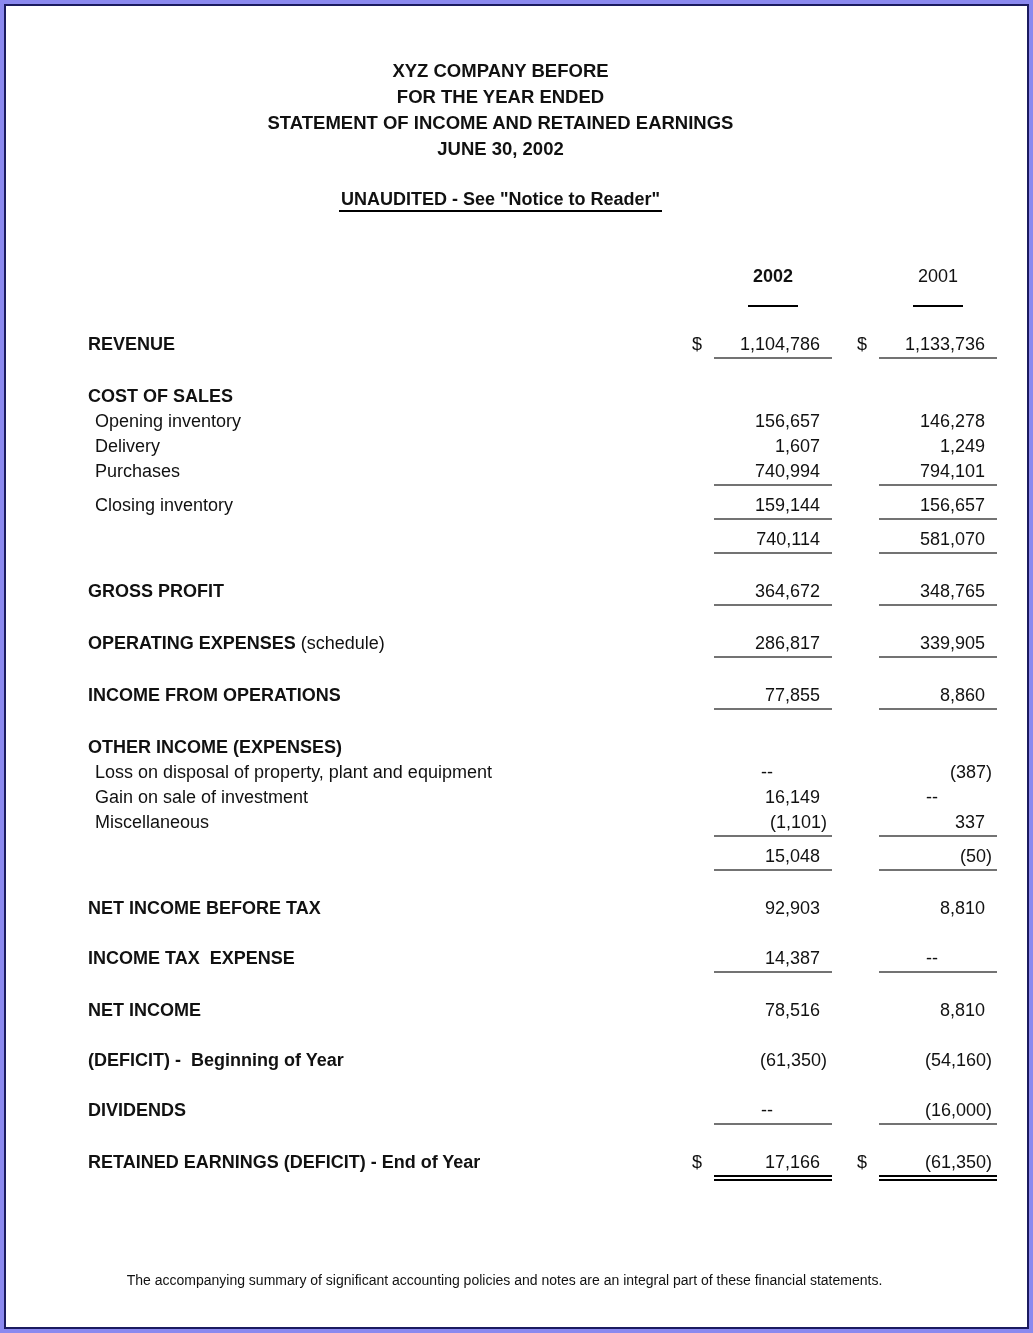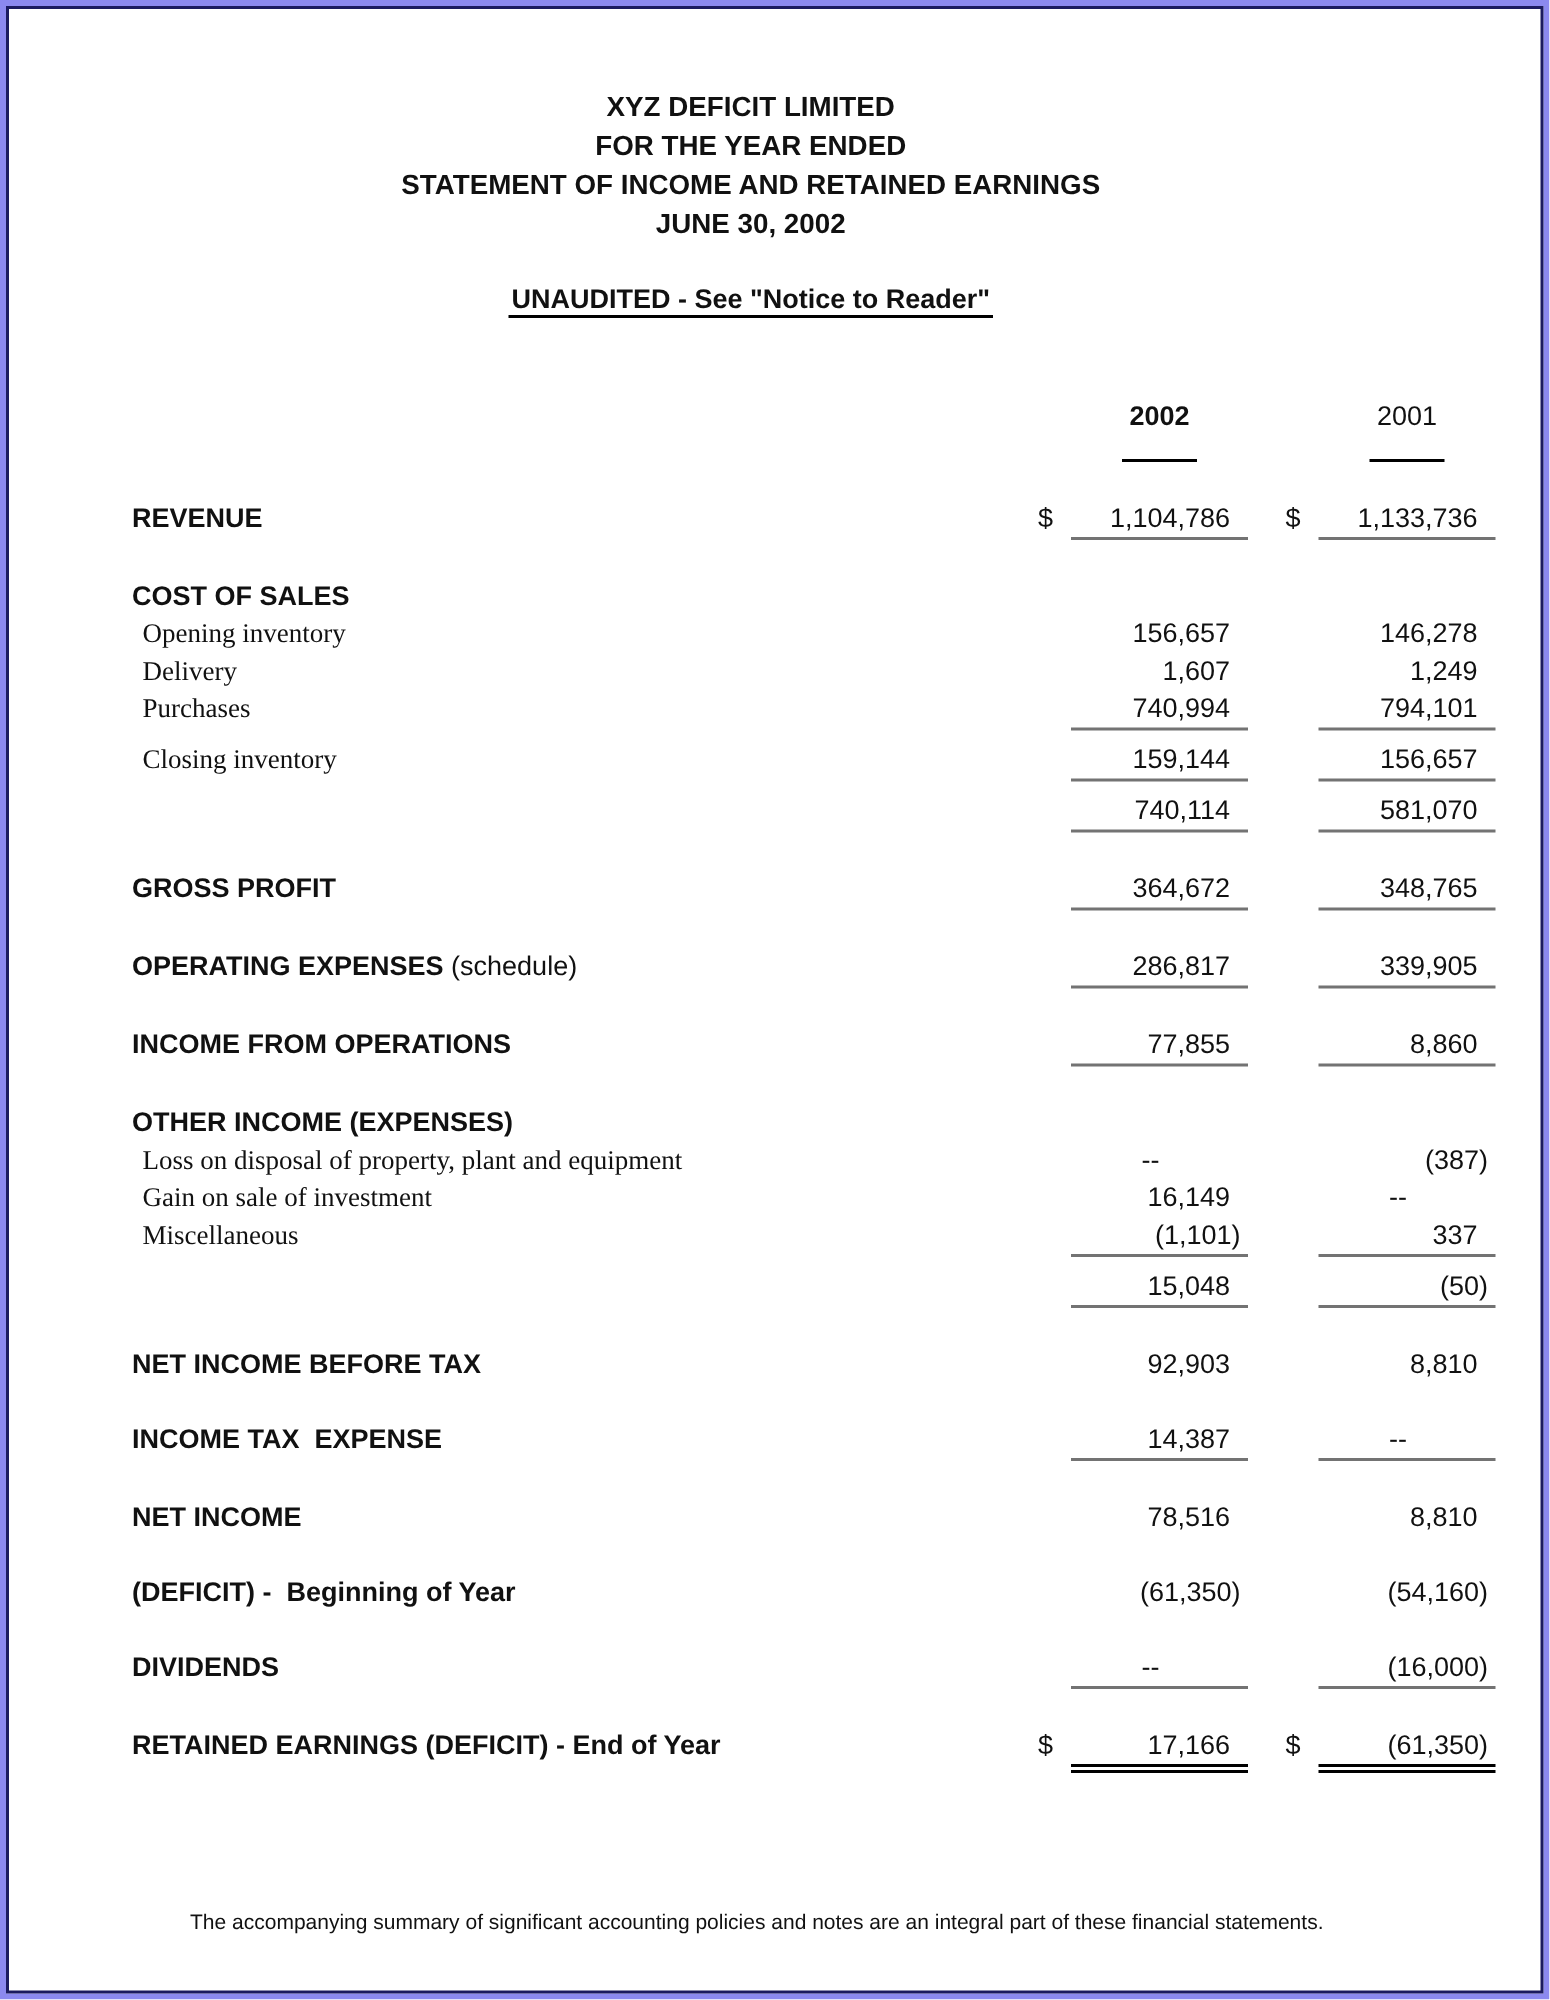--- a/index.html
+++ b/index.html
@@ -49,21 +49,21 @@
     display: flex;
     line-height: 25px;
     padding-left: 58px;
     padding-right: 30px;
     font-size: 18px;
   }
   .row.headers { margin-top: 50px; line-height: 26px; }
   .lbl { flex: 1; white-space: pre-wrap; }
   .lbl.b { font-weight: bold; margin-left: 24px; }
   .lbl .sfx { font-weight: normal; }
-  .lbl.ind { padding-left: 31px; font-family: Liberation Serif, serif; }
+  .lbl.ind { padding-left: 31px; }
   .cur { width: 22px; text-align: left; }
   .val {
     width: 118px;
     text-align: right;
     padding-right: 12px;
     box-sizing: border-box;
     position: relative;
   }
   .val.dash { text-align: center; }
   .val.paren { padding-right: 5px; }
@@ -93,21 +93,21 @@
     line-height: 18px;
   }
 </style>
 </head>
 <body>
 
 <div class="page">
   <div class="frame">
 
     <div class="title-block">
-      <div class="t-line">XYZ DEFICIT LIMITED</div>
+      <div class="t-line">XYZ COMPANY BEFORE</div>
       <div class="t-line">FOR THE YEAR ENDED</div>
       <div class="t-line">STATEMENT OF INCOME AND RETAINED EARNINGS</div>
       <div class="t-line">JUNE 30, 2002</div>
     </div>
 
     <div class="audit">
       <span class="audit-u">UNAUDITED - See "Notice to Reader"</span>
     </div>
 
     <div class="row headers">

